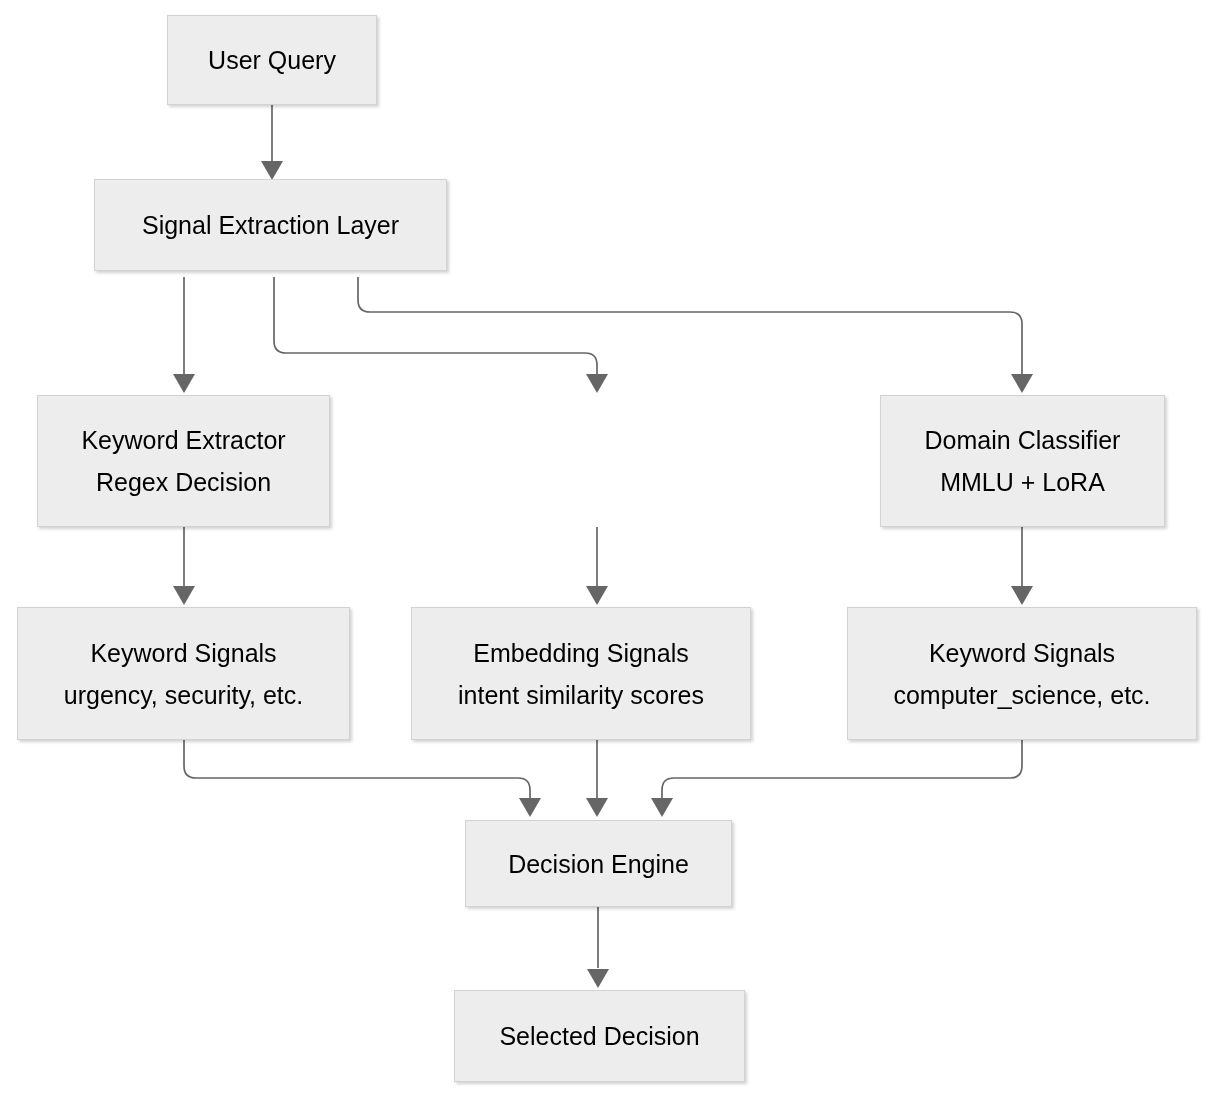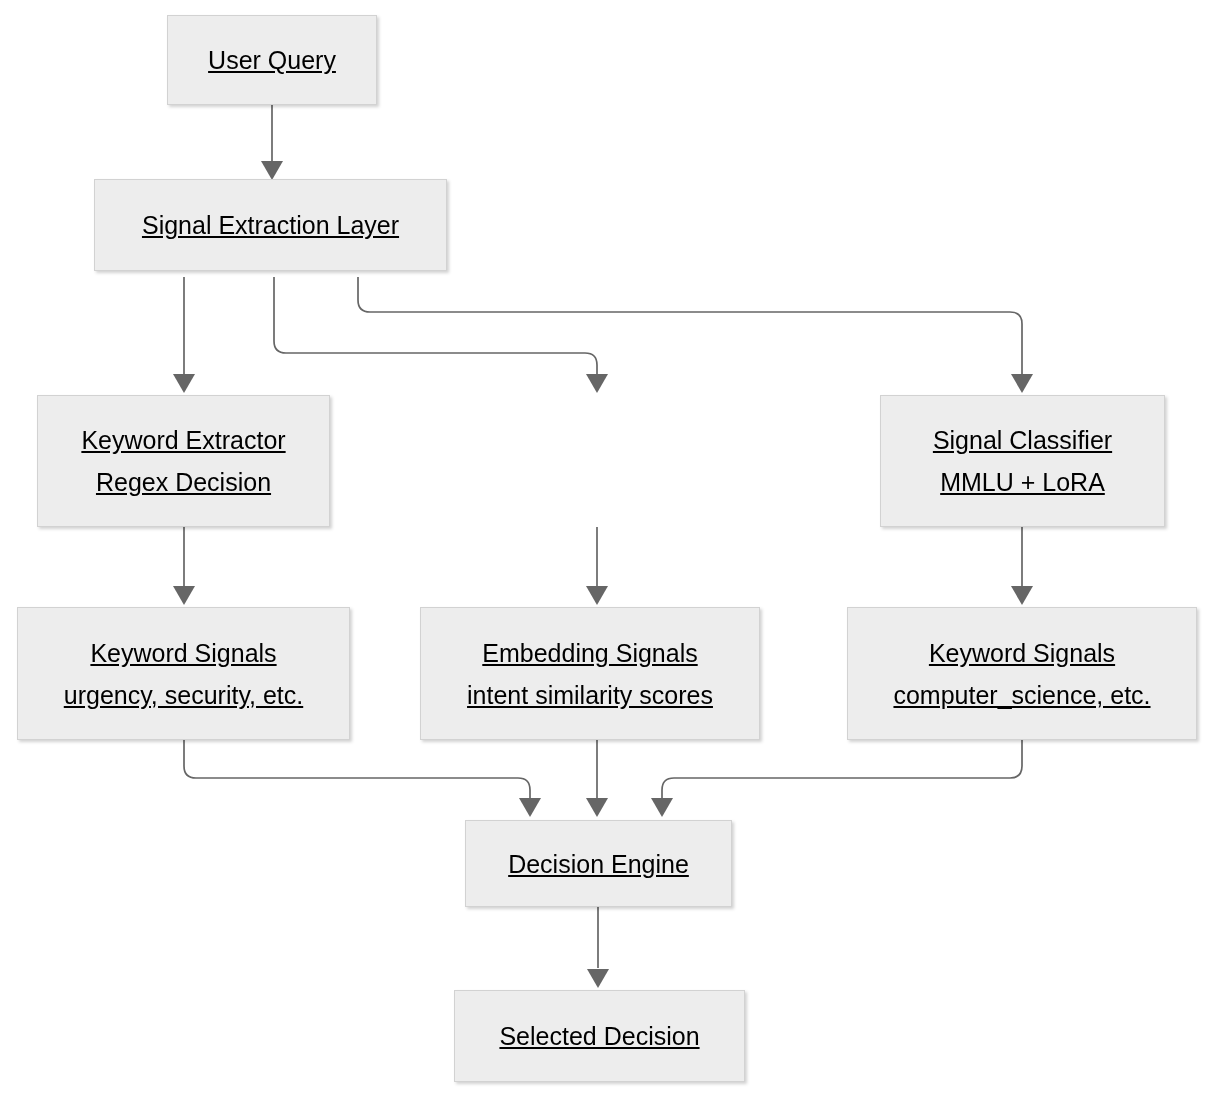--- a/index.html
+++ b/index.html
@@ -27,21 +27,20 @@
     border: 1px solid #d2d2d2;
     box-shadow: 2px 2px 3px rgba(0, 0, 0, 0.18);
     display: flex;
     flex-direction: column;
     align-items: center;
     justify-content: center;
     font-size: 25px;
     color: #000000;
     text-align: center;
     box-sizing: border-box;
-    text-decoration: underline;
   }
   .nline {
     line-height: 42px;
     white-space: nowrap;
   }
 </style>
 </head>
 <body>
 
 <div class="canvas">
@@ -83,30 +82,30 @@
     <div class="nline">Signal Extraction Layer</div>
   </div>
 
   <div class="node" style="left:37px;top:395px;width:293px;height:132px">
     <div class="nline">Keyword Extractor</div>
     <div class="nline">Regex Decision</div>
   </div>
 
 
   <div class="node" style="left:880px;top:395px;width:285px;height:132px">
-    <div class="nline">Signal Classifier</div>
+    <div class="nline">Domain Classifier</div>
     <div class="nline">MMLU + LoRA</div>
   </div>
 
   <div class="node" style="left:17px;top:607px;width:333px;height:133px">
     <div class="nline">Keyword Signals</div>
     <div class="nline">urgency, security, etc.</div>
   </div>
 
-  <div class="node" style="left:420px;top:607px;width:340px;height:133px">
+  <div class="node" style="left:411px;top:607px;width:340px;height:133px">
     <div class="nline">Embedding Signals</div>
     <div class="nline">intent similarity scores</div>
   </div>
 
   <div class="node" style="left:847px;top:607px;width:350px;height:133px">
     <div class="nline">Keyword Signals</div>
     <div class="nline">computer_science, etc.</div>
   </div>
 
   <div class="node" style="left:465px;top:820px;width:267px;height:87px">

